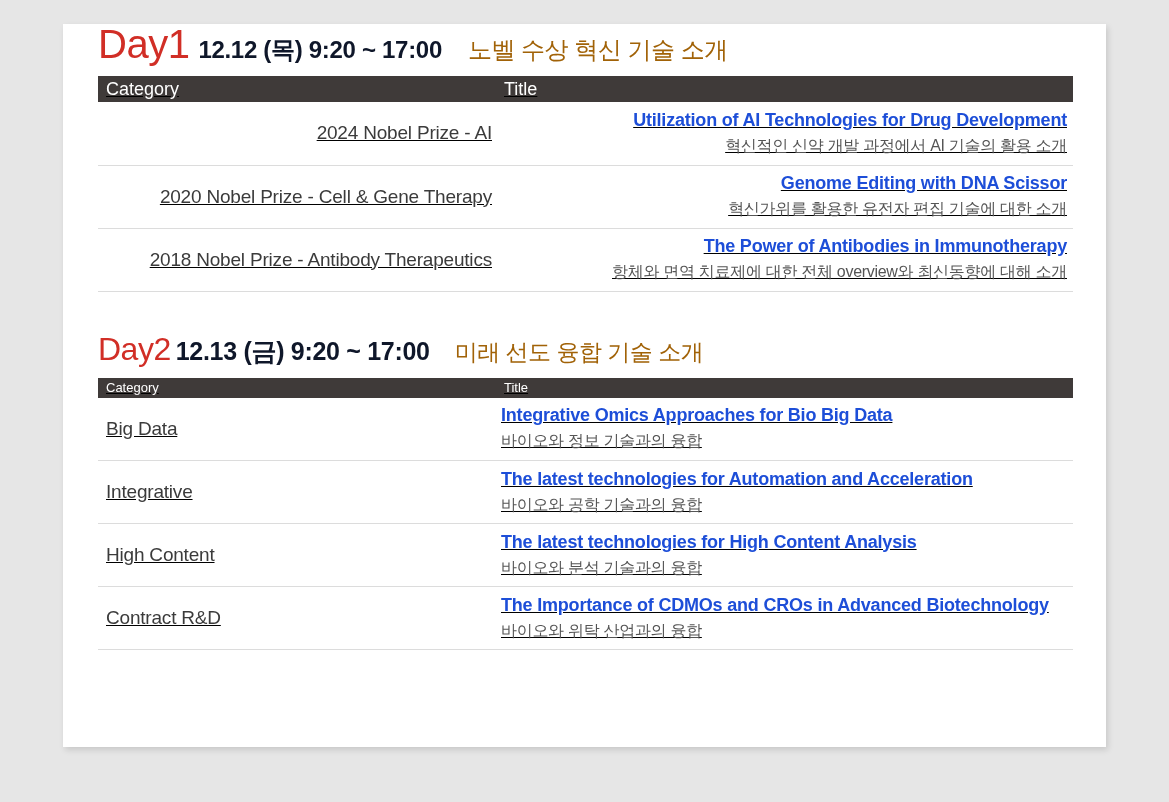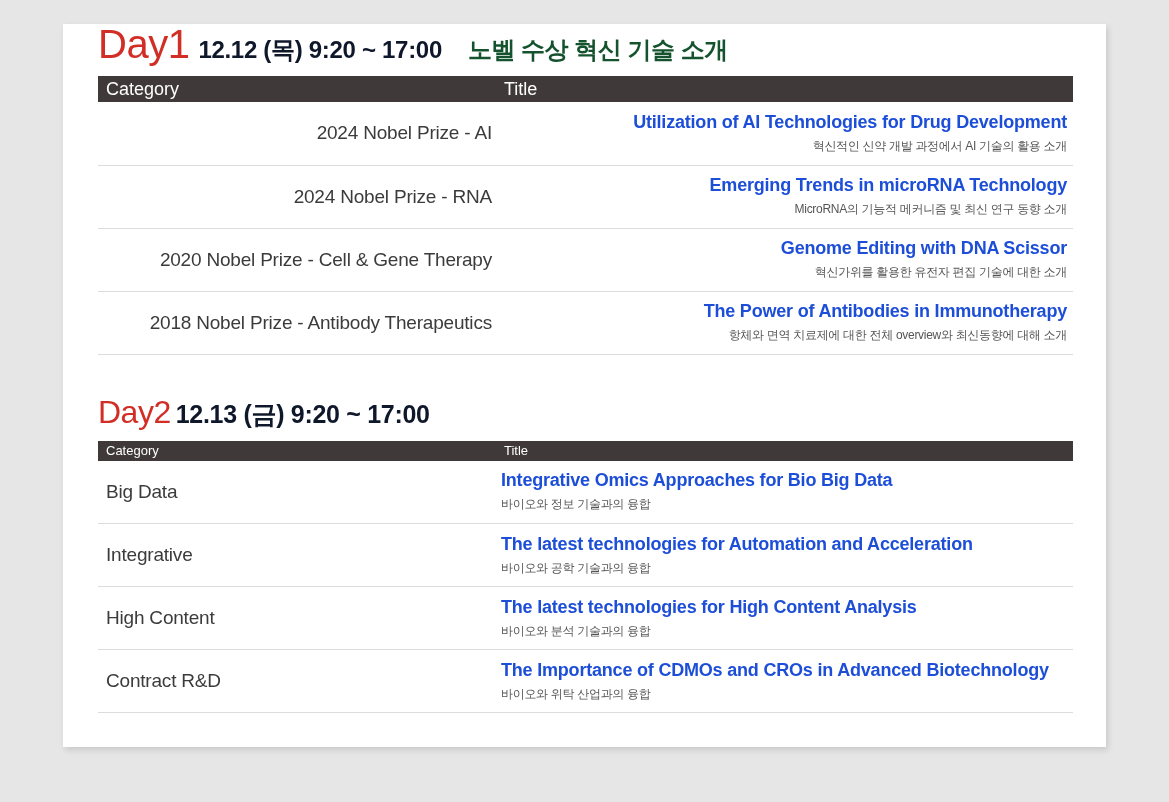--- a/index.html
+++ b/index.html
@@ -48,42 +48,43 @@
     color: #d12e26;
     font-weight: 400;
     letter-spacing: -0.5px;
   }
   .day-date {
     color: #0f172a;
     font-weight: 700;
     letter-spacing: -0.3px;
   }
   .day-topic {
-    color: #14532d;
-    font-weight: 700;
+    color: #a16207;
+    font-weight: 400;
     letter-spacing: -0.5px;
   }
 
   
   #day1-head { margin-top: 0; height: 52px; }
   #day1-head .day-label { font-size: 40px; line-height: 40px; }
   #day1-head .day-date  { font-size: 24px; line-height: 24px; margin-left: 9px; }
   #day1-head .day-topic { font-size: 24px; line-height: 24px; margin-left: 26px; }
 
   
   #day2-head { height: 48px; }
   #day2-head .day-label { font-size: 32px; line-height: 38px; }
   #day2-head .day-date  { font-size: 25px; line-height: 23px; margin-left: 5px; }
   #day2-head .day-topic { font-size: 23px; line-height: 23px; margin-left: 25px; }
 
   
   .sched-table {
     width: 100%;
     border-collapse: collapse;
     table-layout: fixed;
+    text-decoration: underline;
   }
   .sched-table col.c-cat { width: 400px; }
   .sched-table col.c-title { width: auto; }
 
   .sched-table thead th {
     background: #3f3a39;
     color: #ffffff;
     text-align: left;
     font-weight: 400;
     padding: 0;
@@ -121,21 +122,21 @@
     white-space: nowrap;
   }
   .title-main {
     font-size: 18px;
     font-weight: 700;
     color: #1d4ed8;
     letter-spacing: -0.2px;
     white-space: nowrap;
   }
   .title-sub {
-    font-size: 12px;
+    font-size: 16px;
     font-weight: 400;
     color: #555555;
     letter-spacing: -0.3px;
     margin-top: 5px;
     white-space: nowrap;
   }
 
   
   #table-day1 tbody tr { height: 63px; text-align: right; }
   #table-day2 tbody tr { height: 63px; }
@@ -175,31 +176,20 @@
             </td>
             <td class="cell-title">
               <div class="title-block">
                 <div class="title-main">Utilization of AI Technologies for Drug Development</div>
                 <div class="title-sub">혁신적인 신약 개발 과정에서 AI 기술의 활용 소개</div>
               </div>
             </td>
           </tr>
           <tr>
             <td class="cell-cat">
-              <div class="cat-text">2024 Nobel Prize - RNA</div>
-            </td>
-            <td class="cell-title">
-              <div class="title-block">
-                <div class="title-main">Emerging Trends in microRNA Technology</div>
-                <div class="title-sub">MicroRNA의 기능적 메커니즘 및 최신 연구 동향 소개</div>
-              </div>
-            </td>
-          </tr>
-          <tr>
-            <td class="cell-cat">
               <div class="cat-text">2020 Nobel Prize - Cell &amp; Gene Therapy</div>
             </td>
             <td class="cell-title">
               <div class="title-block">
                 <div class="title-main">Genome Editing with DNA Scissor</div>
                 <div class="title-sub">혁신가위를 활용한 유전자 편집 기술에 대한 소개</div>
               </div>
             </td>
           </tr>
           <tr>
@@ -214,20 +204,21 @@
             </td>
           </tr>
         </tbody>
       </table>
 
       <div class="spacer-day2"></div>
 
       <div class="day-head" id="day2-head">
         <span class="day-label">Day2</span>
         <span class="day-date">12.13 (금) 9:20 ~ 17:00</span>
+        <span class="day-topic">미래 선도 융합 기술 소개</span>
       </div>
 
       <table class="sched-table" id="table-day2">
         <colgroup>
             <col class="c-cat">
             <col class="c-title">
           </colgroup>
         <thead>
           <tr>
             <th class="th-cat">Category</th>

